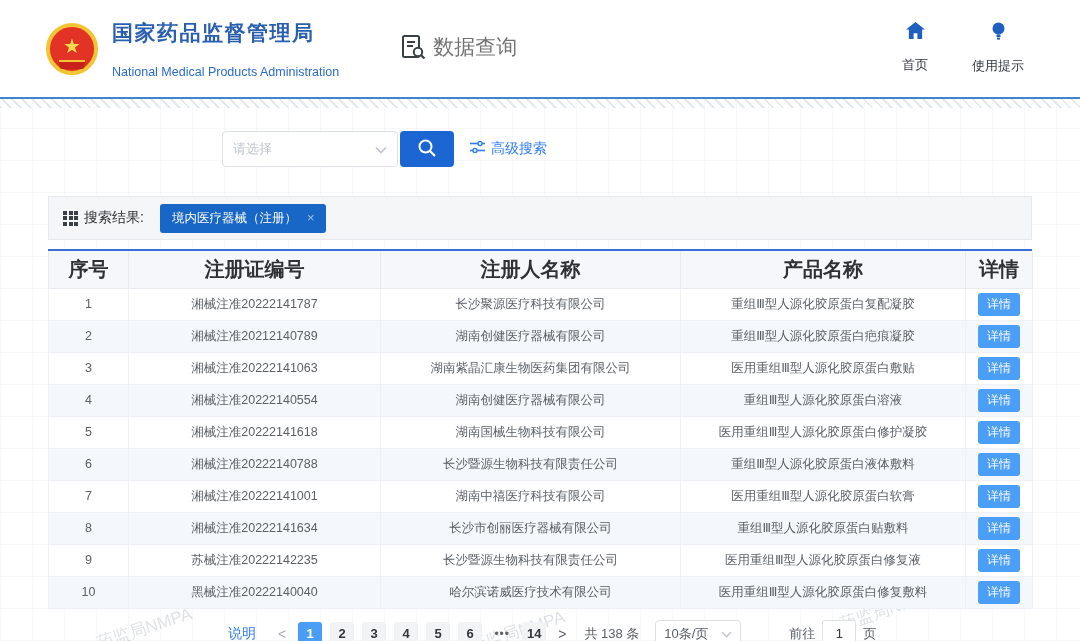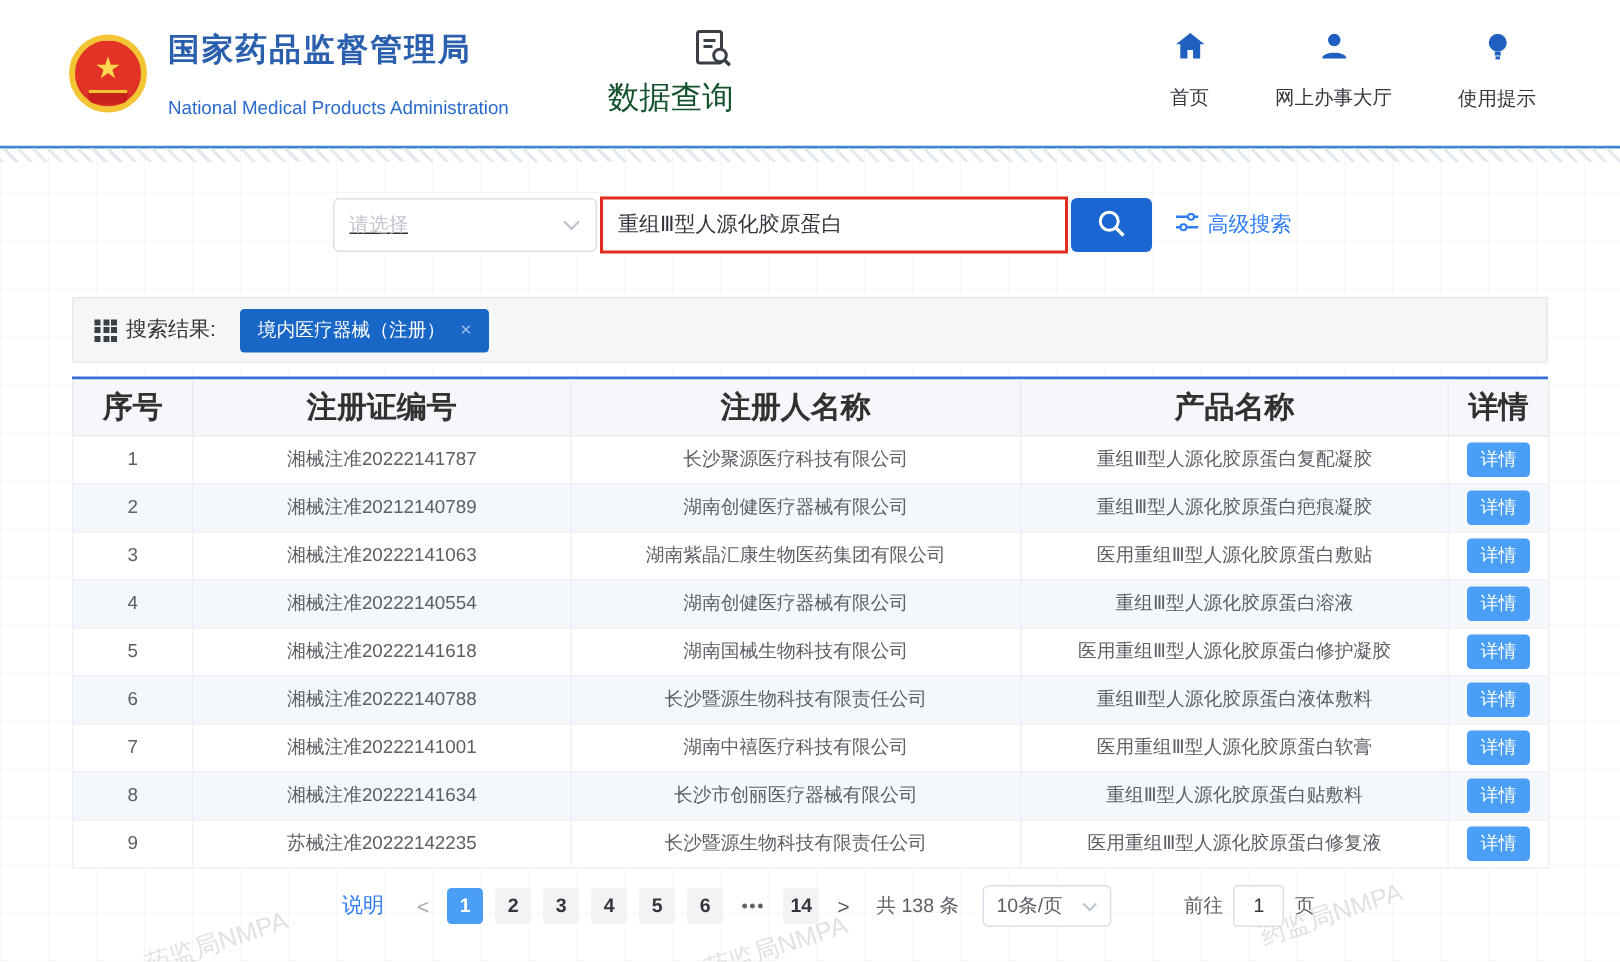--- a/index.html
+++ b/index.html
@@ -16,32 +16,32 @@
   .header { height:97px; background:#fff; display:flex; align-items:center; position:relative; z-index:2; }
   .logo-wrap { display:flex; align-items:center; margin-left:46px; }
   .emblem { width:52px; height:52px; border-radius:50%; background:radial-gradient(circle at 50% 42%, #e33326 60%, #c8201a 100%);
     border:4px solid #f3c433; display:flex; align-items:center; justify-content:center; position:relative; }
   .emblem .star { color:#ffd84d; font-size:20px; line-height:1; margin-top:-6px; }
   .emblem:after { content:""; position:absolute; bottom:2px; left:50%; transform:translateX(-50%);
     width:26px; height:7px; background:#c8201a; border-top:2px solid #f3c433; border-radius:0 0 4px 4px; }
   .org-titles { margin-left:14px; }
   .org-cn { font-size:21px; font-weight:bold; color:#2a5fae; letter-spacing:1.5px; }
   .org-en { font-size:12.5px; color:#2a6ccc; margin-top:18px; }
-  .app-title { display:flex; align-items:flex-end; margin-left:60px; color:#14532d;flex-direction:column; }
+  .app-title { display:flex; align-items:flex-start; margin-left:60px; color:#737373; }
   .app-title .txt { font-size:21px; margin-left:6px; }
   .top-nav { margin-left:auto; margin-right:56px; display:flex; gap:44px; }
   .nav-item { display:flex; flex-direction:column; align-items:center; gap:16px; cursor:pointer; }
   .nav-item svg { display:block; }
   .nav-label { font-size:13px; color:#33373d; white-space:nowrap; }
   .blue-rule { height:2px; background:#3f86cf; }
   .hatch { height:9px; background:repeating-linear-gradient(45deg,#e3e9ef 0 2px, transparent 2px 7px); }
   
   .search-row { display:flex; align-items:center; margin:23px 0 0 222px; position:relative; z-index:2; }
   .sel-box { width:176px; height:36px; background:#fff; border:1px solid #dcdfe6; border-radius:4px;
-    display:flex; align-items:center; padding:0 10px;text-decoration:underline; }
+    display:flex; align-items:center; padding:0 10px; }
   .sel-box .ph { font-size:13px; color:#bfc4cc; flex:1; }
   .kw-box { width:312px; height:38px; border:2px solid #e02b20; background:#fff; margin-left:2px;
     display:flex; align-items:center; }
   .kw-box input { border:0; outline:none; width:100%; font-size:14px; color:#33373d; padding:0 10px;
     font-family:"Liberation Sans","DejaVu Sans",sans-serif; background:transparent; }
   .search-btn { width:54px; height:36px; background:#1b66d2; border:0; border-radius:4px; margin-left:2px;
     display:flex; align-items:center; justify-content:center; cursor:pointer; }
   .adv-link { display:flex; align-items:center; gap:6px; margin-left:16px; color:#2f7cf6; font-size:14px; cursor:pointer; }
   
   .result-bar { margin:29px 48px 0 48px; height:44px; background:#f5f6f8; border:1px solid #e6e9ed;
@@ -111,29 +111,20 @@
     <div class="nav-item">
       <span>
         <svg width="19" height="18" viewBox="0 0 20 19">
             <path d="M10 0 L20 8 H17 V18 H12 V12 H8 V18 H3 V8 H0 Z" fill="#1f5fc0"></path>
           </svg>
       </span>
       <span class="nav-label">首页</span>
     </div>
     <div class="nav-item">
       <span>
-        <svg width="19" height="18" viewBox="0 0 20 19">
-            <circle cx="10" cy="5" r="4.4" fill="#1f5fc0"></circle>
-            <path d="M1.5 18 C1.5 12.5 18.5 12.5 18.5 18 Z" fill="#1f5fc0"></path>
-          </svg>
-      </span>
-      <span class="nav-label">网上办事大厅</span>
-    </div>
-    <div class="nav-item">
-      <span>
         <svg width="15" height="19" viewBox="0 0 15 19">
             <circle cx="7.5" cy="6.5" r="6" fill="#1f5fc0"></circle>
             <path d="M5.5 12.5 h4 v2.5 h-4 Z" fill="#1f5fc0"></path>
             <rect x="6" y="15.6" width="3" height="2" fill="#1f5fc0"></rect>
           </svg>
       </span>
       <span class="nav-label">使用提示</span>
     </div>
   </div>
 </div>
@@ -141,23 +132,20 @@
 <div class="hatch"></div>
 
 <div class="search-row">
   <div class="sel-box">
     <span class="ph">请选择</span>
     <span>
       <svg width="12" height="8" viewBox="0 0 12 8">
           <polyline points="1,1.5 6,6.5 11,1.5" fill="none" stroke="#c0c4cc" stroke-width="1.6"></polyline>
         </svg>
     </span>
-  </div>
-  <div class="kw-box">
-    <input type="text" value="重组Ⅲ型人源化胶原蛋白" style="">
   </div>
   <button class="search-btn">
     <span>
       <svg width="20" height="20" viewBox="0 0 20 20">
           <circle cx="8.5" cy="8.5" r="6" stroke="#fff" stroke-width="2" fill="none"></circle>
           <line x1="13" y1="13" x2="18" y2="18" stroke="#fff" stroke-width="2.2"></line>
         </svg>
     </span>
   </button>
   <div class="adv-link">
@@ -296,20 +284,29 @@
   <tr>
     <td>9</td>
     <td>苏械注准20222142235</td>
     <td>长沙暨源生物科技有限责任公司</td>
     <td>医用重组Ⅲ型人源化胶原蛋白修复液</td>
     <td>
       <button class="detail-btn">详情</button>
     </td>
   </tr>
 
+  <tr>
+    <td>10</td>
+    <td>黑械注准20222140040</td>
+    <td>哈尔滨诺威医疗技术有限公司</td>
+    <td>医用重组Ⅲ型人源化胶原蛋白修复敷料</td>
+    <td>
+      <button class="detail-btn">详情</button>
+    </td>
+  </tr>
 </tbody>
   </table>
 </div>
 
 <div class="pager">
   <span class="note-link">说明</span>
   <button class="arrow">&lt;</button>
   <span id="pages" style="display:flex;gap:8px;align-items:center;">
       <button class="page-btn active">1</button>
       <button class="page-btn">2</button>

